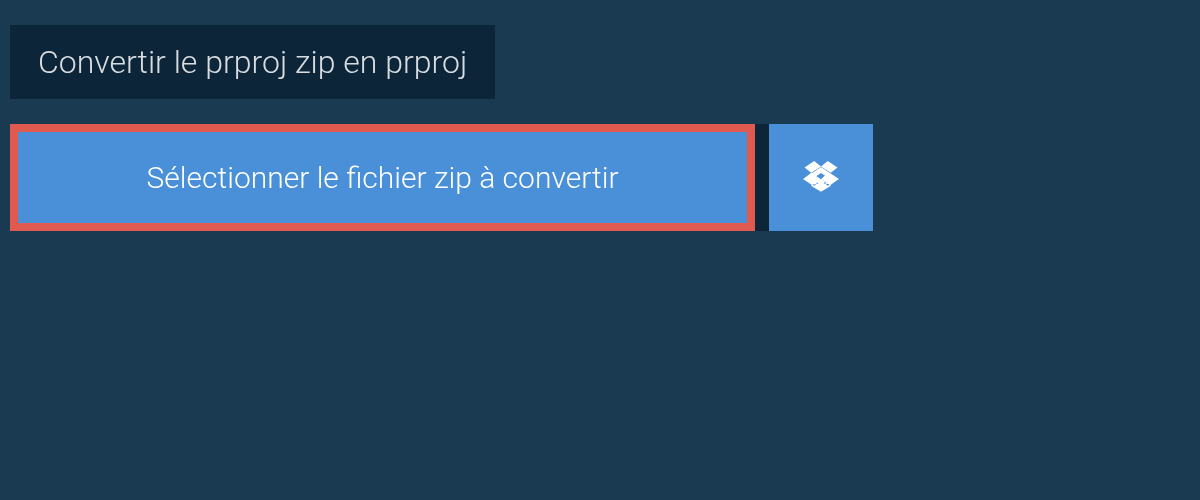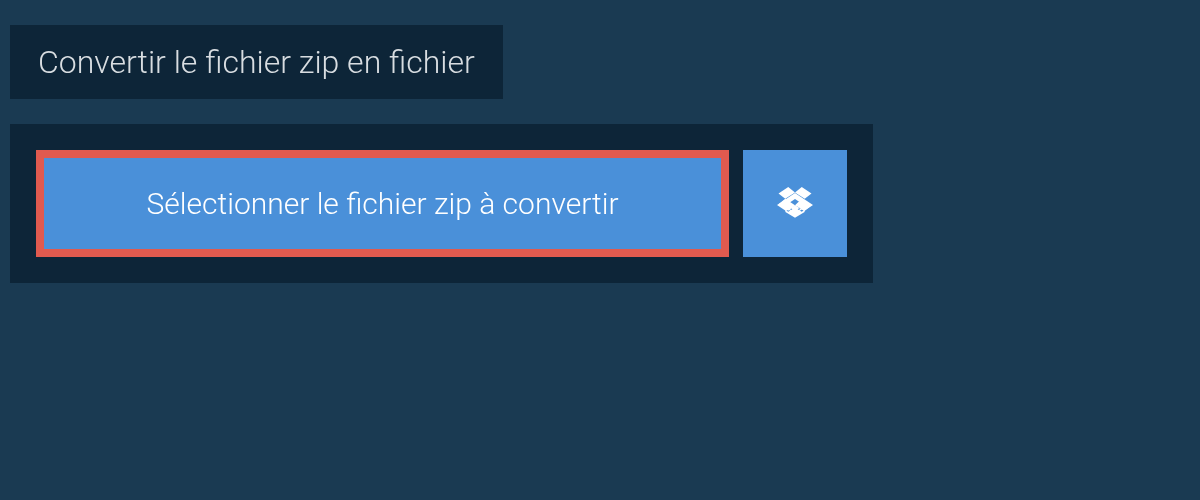--- a/index.html
+++ b/index.html
@@ -22,21 +22,20 @@
       padding: 18px 28px;
       display: inline-block;
       margin-top: 25px;
       margin-left: 10px;
     }
     .panel {
       background: #0d2538;
       margin: 10px;
       margin-top: 25px;
       width: 863px;
-      padding: 26px;
     }
     .button-row {
       display: flex;
       gap: 14px;
     }
     .select-button {
       background: #4a90d9;
       border: 8px solid #e05a4f;
       color: #ffffff;
       font-size: 30px;
@@ -61,21 +60,21 @@
       width: 36px;
       height: 36px;
       fill: #ffffff;
     }
   </style>
 </head>
 <body>
 
 
 
-<div class="title-tab">Convertir le fichier zip en fichier</div>
+<div class="title-tab">Convertir le prproj zip en prproj</div>
 
 <div class="panel">
   <div class="button-row">
     <div class="select-button">
       <span>Sélectionner le fichier zip à convertir</span>
     </div>
     <div class="dropbox-button">
       <span>
         <svg viewBox="0 0 24 24">
           <path d="M6 2L0 6l6 4-6 4 6 4 6-4 6 4 6-4-6-4 6-4-6-4-6 4z M6 2l6 4-6 4-6-4z M18 2l6 4-6 4-6-4z M6 14l6-4 6 4-6 4z M12 19l-6-4v1l6 4 6-4v-1z"></path>

